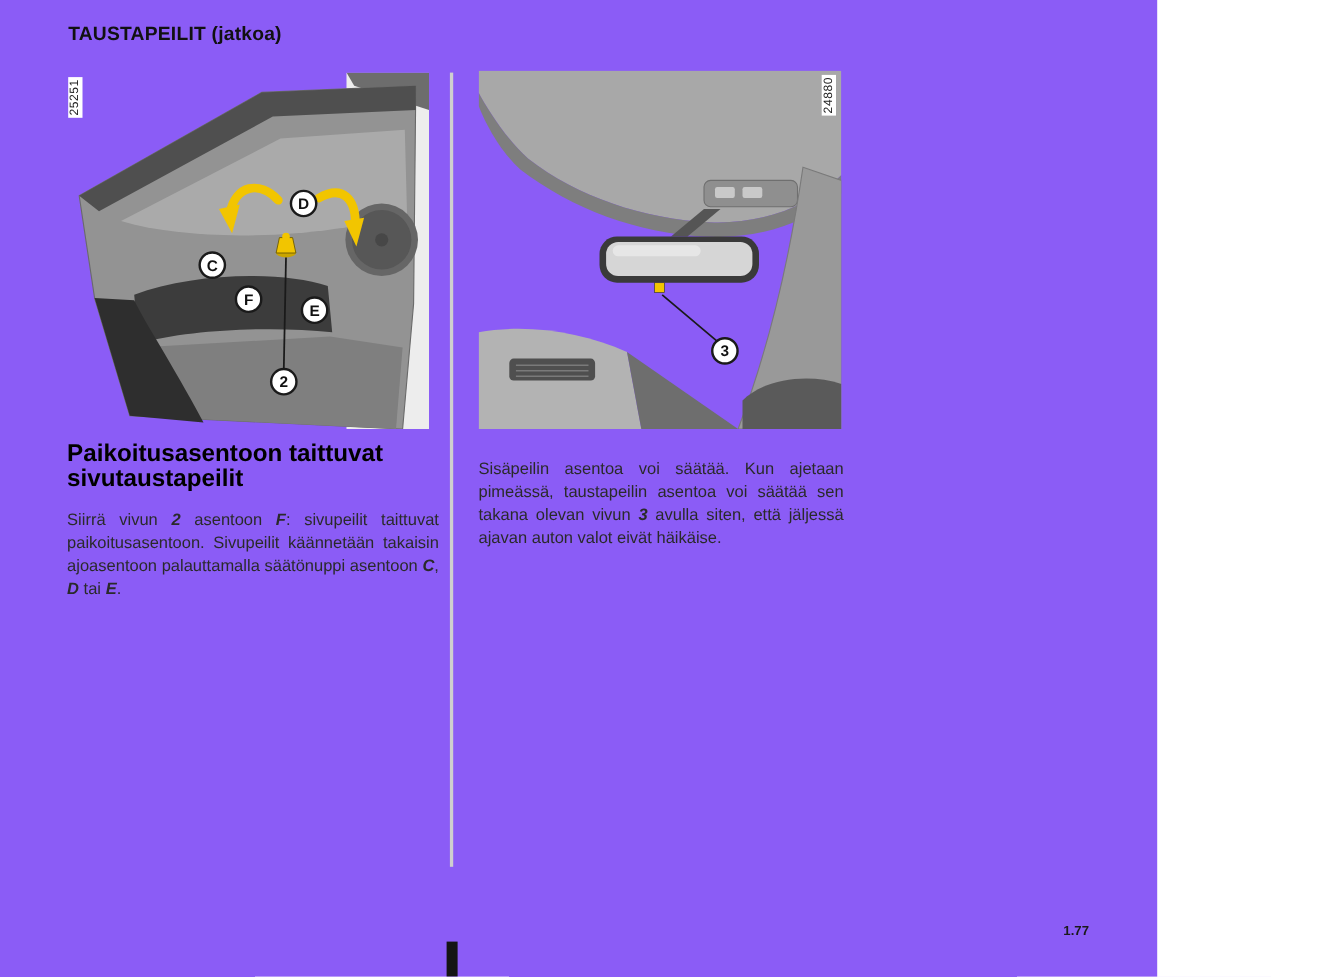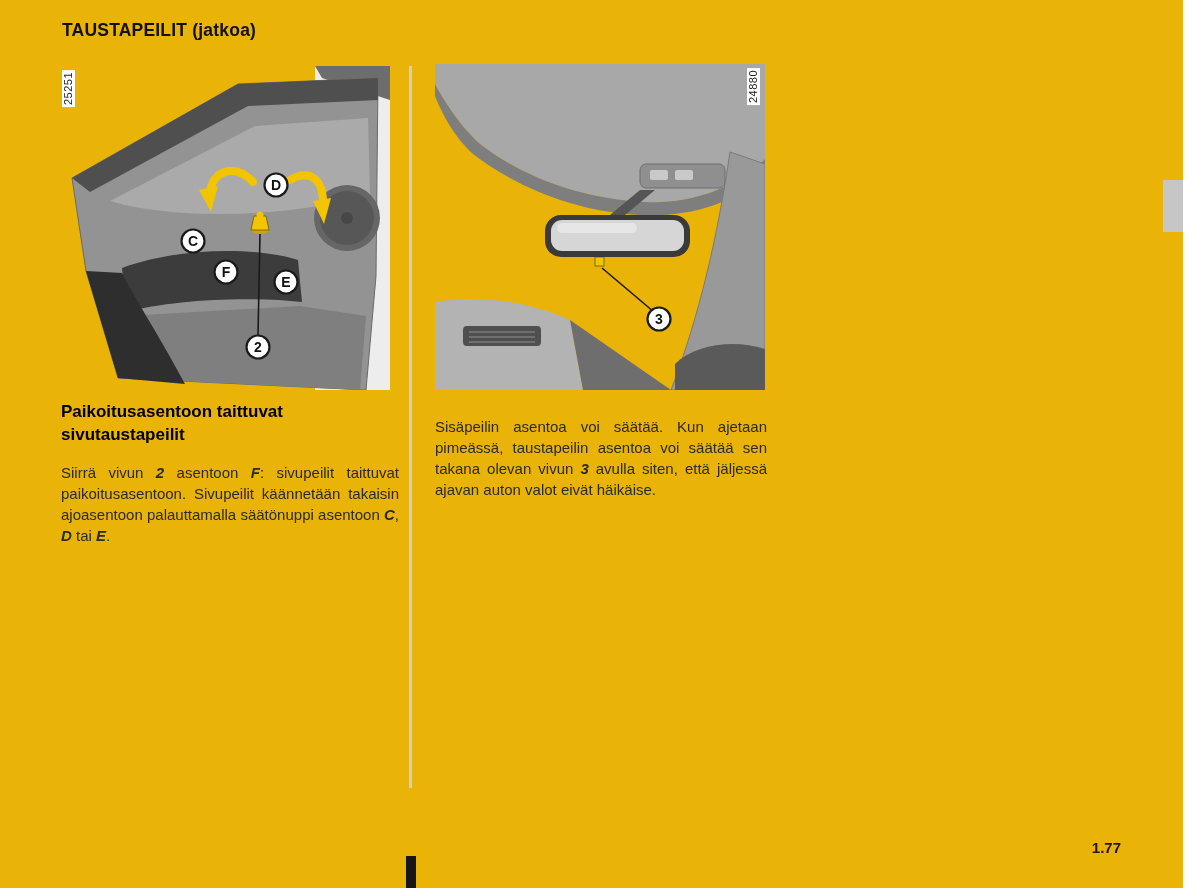--- a/index.html
+++ b/index.html
@@ -1,21 +1,21 @@
 <!DOCTYPE html>
 <html><head>
 <meta charset="utf-8">
 <style>
   * { box-sizing: border-box; margin: 0; padding: 0; }
   html,body { background:#ffffff; }
   .page {
     position: relative;
-    width: 1183px;
+    width: 1052px;
     height: 888px;
-    background: #eab308;
+    background: #8b5cf6;
     font-family: "Liberation Sans", sans-serif;
     color: #222;
     overflow: hidden;
   }
   .page-title {
     position: absolute;
     left: 62px; top: 20px;
     font-size: 17.5px;
     font-weight: bold;
     color: #111;
@@ -55,38 +55,38 @@
   .side-tab {
     position: absolute;
     left: 1163px; top: 180px;
     width: 37px; height: 52px;
     background: #c6c6c6;
   }
   .col { position: absolute; top: 400px; }
   .col-left  { left: 61px;  width: 338px; }
   .col-right { left: 435px; width: 332px; }
   .section-heading {
-    font-size: 17px;
+    font-size: 22px;
     font-weight: bold;
     line-height: 23px;
     color: #000;
     margin: 0 0 10px 0;
   }
   p.body {
     font-size: 15px;
     line-height: 21px;
     text-align: justify;
     color: #2a2a2a;
     margin: 16px 0 11px 0;
   }
   .bi { font-weight: bold; font-style: italic; }
   .page-number {
     position: absolute;
     right: 62px; top: 839px;
-    font-size: 15px;
+    font-size: 12px;
     font-weight: bold;
     color: #1a1a1a;
   }
   svg text.callout-letter {
     font-family: "Liberation Sans", sans-serif;
     font-size: 14px;
     font-weight: bold;
     fill: #111;
     text-anchor: middle;
   }

